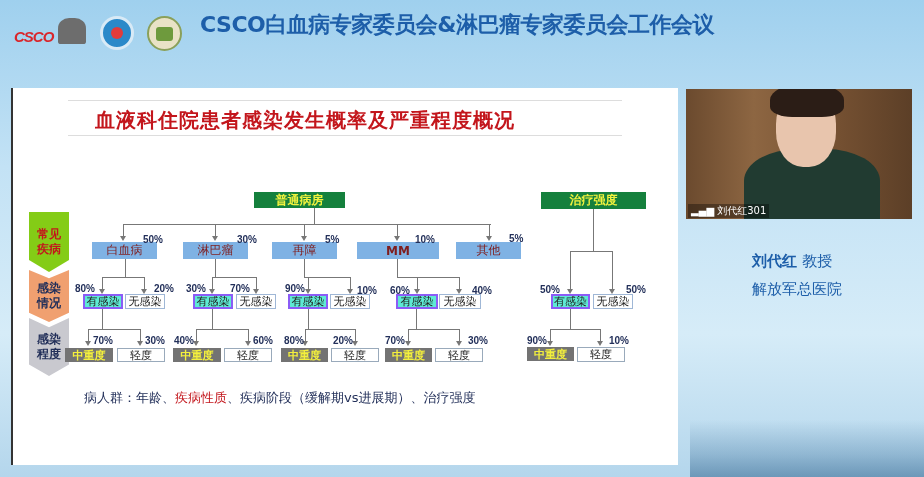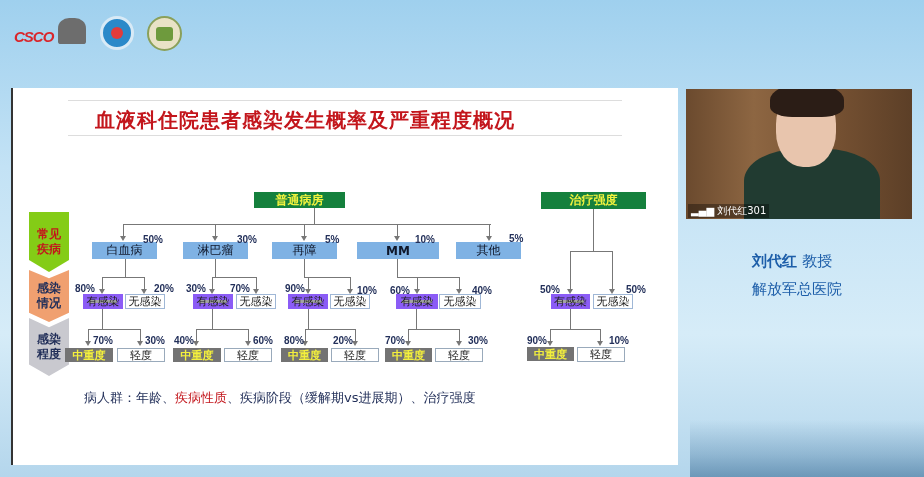--- a/index.html
+++ b/index.html
@@ -10,23 +10,23 @@
 .logo-c1{position:absolute;left:100px;top:16px;width:34px;height:34px;border-radius:50%;background:#2b89c9;border:3px solid #d8eaf6}
 .logo-c1 i{position:absolute;left:8px;top:8px;width:12px;height:12px;border-radius:50%;background:#e23b3b}
 .logo-c2{position:absolute;left:147px;top:16px;width:35px;height:35px;border-radius:50%;background:#e9e2c6;border:2px solid #8aa05a}
 .logo-c2 i{position:absolute;left:7px;top:9px;width:17px;height:14px;background:#6e9a3d;border-radius:3px}
 .h-title{position:absolute;left:200px;top:10px;font:900 22px "DejaVu Sans",sans-serif;color:#1d5ea9;letter-spacing:-0.5px}
 .h-sub{position:absolute;left:203px;top:36px;font:600 15px "DejaVu Sans",sans-serif;color:#1d5ea9}
 .slide{position:absolute;left:11px;top:88px;width:667px;height:377px;background:#fff;border-left:2px solid #333}
 .s-title{position:absolute;left:68px;top:100px;width:554px;height:36px;border-top:1px solid #ddd;border-bottom:1px solid #ddd;background:#fff}
 .s-title span{position:absolute;left:27px;top:6px;font:600 20px "DejaVu Sans",sans-serif;color:#c3161c;letter-spacing:1px}
 .box{position:absolute;display:flex;align-items:center;justify-content:center;font-size:11px;white-space:nowrap}
-.blue{background:#7fb2e4;color:#0f172a;font-size:12px}
+.blue{background:#7fb2e4;color:#7f1d1d;font-size:12px}
 .top{background:#15803d;color:#f1f23e;font-weight:700;font-size:12px}
-.inf{background:#a3a3a3;color:#222;border:6px solid #8b5cf6}
+.inf{background:#5eead4;color:#222;border:2px solid #8b5cf6}
 .noinf{background:#fff;color:#222;border:1px solid #9fb7d6}
 .sev{background:#737373;color:#f4f03c;font-weight:700}
 .mild{background:#fff;color:#222;border:1px solid #9ab}
 .pct{position:absolute;font:700 10px "Liberation Sans",sans-serif;color:#23305a}
 .ln{position:absolute;background:#777}
 .arr{position:absolute;width:0;height:0;border-left:3px solid transparent;border-right:3px solid transparent;border-top:5px solid #777}
 .side{position:absolute;left:29px;width:40px;display:flex;align-items:center;justify-content:center;font:600 12px "DejaVu Sans",sans-serif;text-align:center;line-height:15px}
 .bottom-line{position:absolute;left:84px;top:389px;font:500 13px "DejaVu Sans",sans-serif;color:#23305a}
 .bottom-line .red{color:#c3161c}
 .video{position:absolute;left:686px;top:89px;width:226px;height:130px;background:linear-gradient(90deg,#6b4a2e 0%,#8d6642 30%,#7a5434 60%,#5c3f27 100%);overflow:hidden}
@@ -44,20 +44,21 @@
 
 <div class="hdr">
   <div class="logo-csco">CSCO</div>
   <div class="logo-ill" style="left:58px"></div>
   <div class="logo-c1">
       <i></i>
     </div>
   <div class="logo-c2">
       <i></i>
     </div>
+  <div class="h-title">CSCO白血病专家委员会&amp;淋巴瘤专家委员会工作会议</div>
 </div>
 
 <div class="slide"></div>
 <div class="s-title">
     <span>血液科住院患者感染发生概率及严重程度概况</span>
   </div>
 
 <div class="side" style="top:212px;height:60px;background:#84cc16;color:#c3161c;clip-path:polygon(0 0,100% 0,100% 80%,50% 100%,0 80%)">
     <span style="white-space:pre">常见
 疾病</span>

